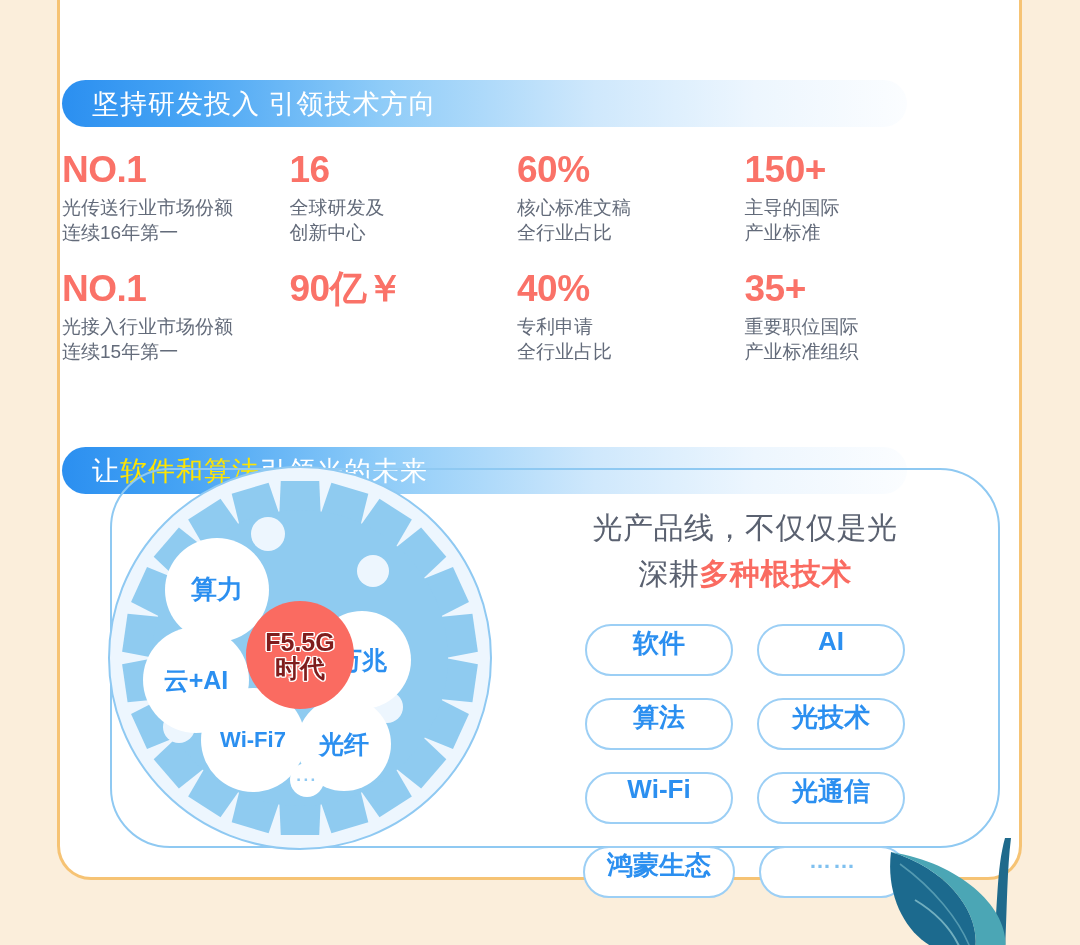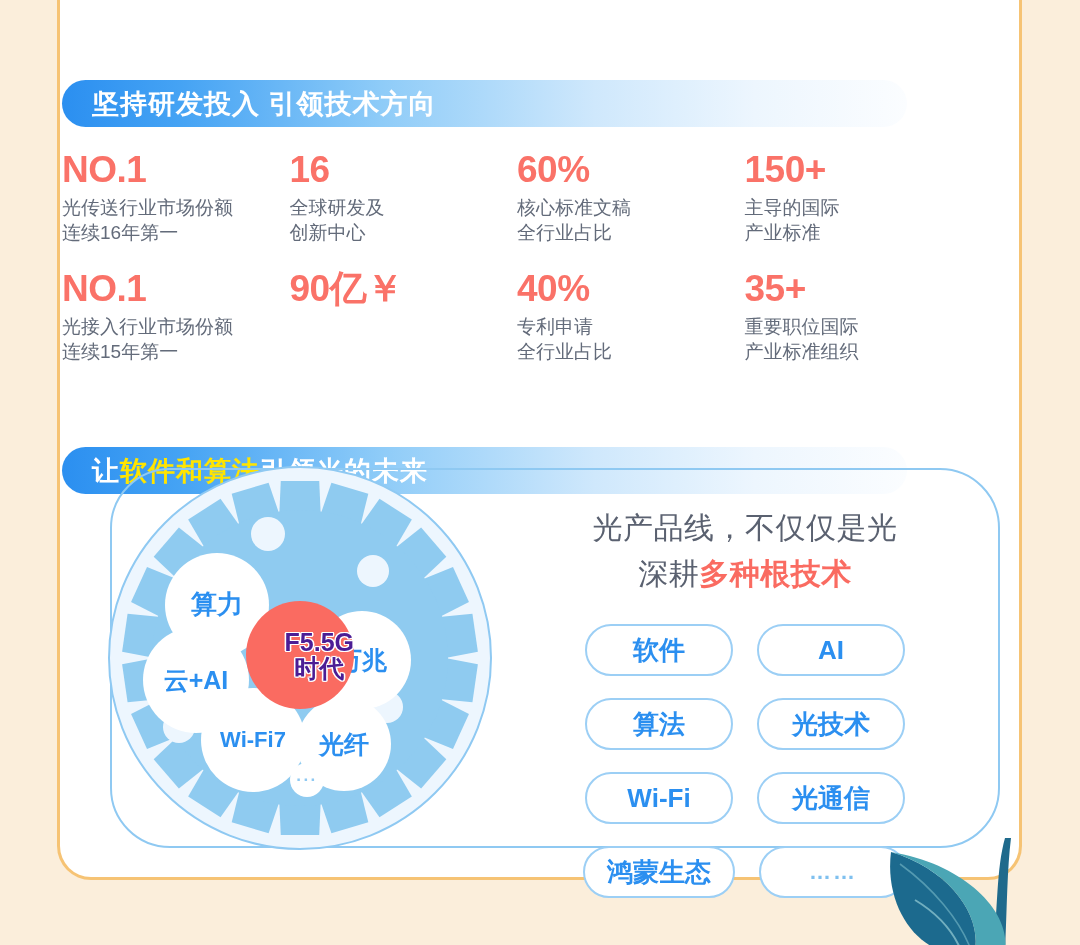--- a/index.html
+++ b/index.html
@@ -35,21 +35,21 @@
   #banner1 {
     left:62px; top:80px; width:845px;
     background:linear-gradient(90deg,#2B8FF0 0%,#45A3F4 14%,#8FCCF8 38%,#CFE8FC 63%,#EDF6FE 82%,#FBFDFF 100%);
   }
   #banner2 {
     left:62px; top:447px; width:845px;
     background:linear-gradient(90deg,#2B8FF0 0%,#45A3F4 14%,#8FCCF8 38%,#CFE8FC 63%,#EDF6FE 82%,#FBFDFF 100%);
   }
   .banner-txt {
     font-size:27px;
-    font-weight:bold;
+    font-weight:normal;
     color:#ffffff;
     letter-spacing:1px;
     white-space:nowrap;
   }
   .hl-yellow { color:#FFE400; }
 
   
   #stats {
     position:absolute;
     left:62px; top:148px;
@@ -98,25 +98,24 @@
     display:flex;
     align-items:center;
     justify-content:center;
     text-align:center;
     color:#2B8FF0;
     font-weight:bold;
     line-height:1.05;
   }
   .bubble.center {
     background:#FA6B61;
-    color:#4c1d95;
+    color:#7f1d1d;
     text-shadow:
        1.4px 0 0 #fff, -1.4px 0 0 #fff, 0 1.4px 0 #fff, 0 -1.4px 0 #fff,
        1px 1px 0 #fff, -1px 1px 0 #fff, 1px -1px 0 #fff, -1px -1px 0 #fff;
-    justify-content: flex-end;
   }
   .bubble.center .line2 { display:block; }
   .dot-bubble {
     position:absolute;
     border-radius:50%;
     background:#fff;
     display:flex;
     align-items:center;
     justify-content:center;
   }
@@ -157,21 +156,21 @@
     justify-content:center;
     gap:22px 24px;
   }
   .pill {
     min-width:148px;
     height:52px;
     padding:0 22px;
     border:2px solid #9CCFF5;
     border-radius:26px;
     display:flex;
-    align-items:center;
+    align-items:flex-start;
     justify-content:center;
     font-size:26px;
     font-weight:bold;
     color:#2B8FF0;
     background:#fff;
     white-space:nowrap;
   }
   .pill.dots { color:#7FC0EF; font-size:22px; letter-spacing:2px; font-weight:bold; }
 
   
@@ -268,21 +267,21 @@
       <circle cx="195" cy="195" r="148"></circle>
     </g>
   </svg>
 
   <div class="plain-dot" style="left:146px;top:54px;width:34px;height:34px;"></div>
   <div class="plain-dot" style="left:252px;top:92px;width:32px;height:32px;"></div>
   <div class="plain-dot" style="left:63px;top:116px;width:32px;height:32px;"></div>
   <div class="plain-dot" style="left:266px;top:228px;width:32px;height:32px;"></div>
   <div class="plain-dot" style="left:58px;top:248px;width:32px;height:32px;"></div>
 
-  <div class="bubble" style="left:60px;top:90px;width:104px;height:104px;font-size:26px;">
+  <div class="bubble" style="left:60px;top:75px;width:104px;height:104px;font-size:26px;">
     <span>算力</span>
   </div>
 
 
   <div class="bubble" style="left:208px;top:148px;width:98px;height:98px;font-size:25px;">
     <span>万兆</span>
   </div>
 
   <div class="bubble" style="left:38px;top:164px;width:106px;height:106px;font-size:25px;">
     <span>云+AI</span>

